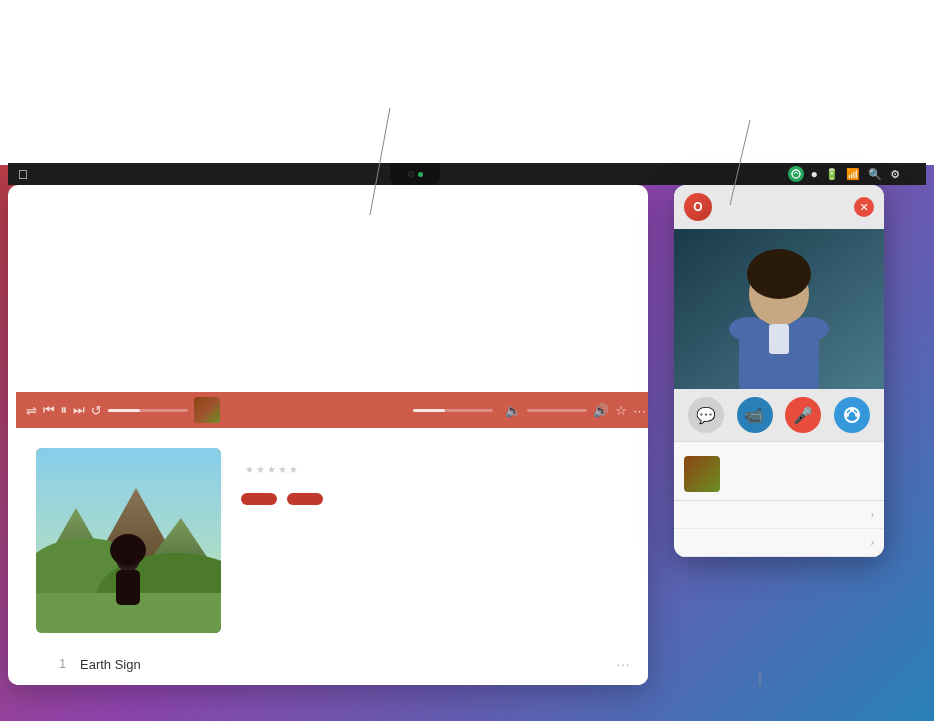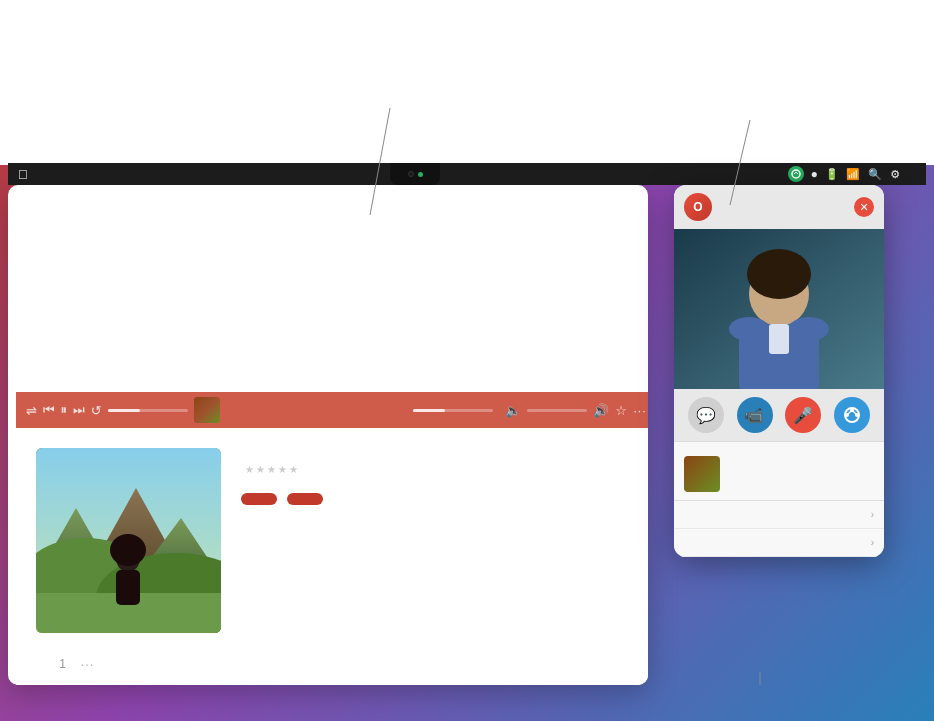--- a/index.html
+++ b/index.html
@@ -660,20 +660,21 @@
           <button class="btn-play"></button>
           <button class="btn-shuffle"></button>
         </div>
       </div>
     </div>
 
     <div class="track-list">
 
       <div class="track-row">
         <span class="track-num">1</span>
+        <span class="track-name">Earth Sign</span>
         <span class="track-more">···</span>
       </div>
 
       <div class="track-row">
         
         
         
         
       </div>
 

